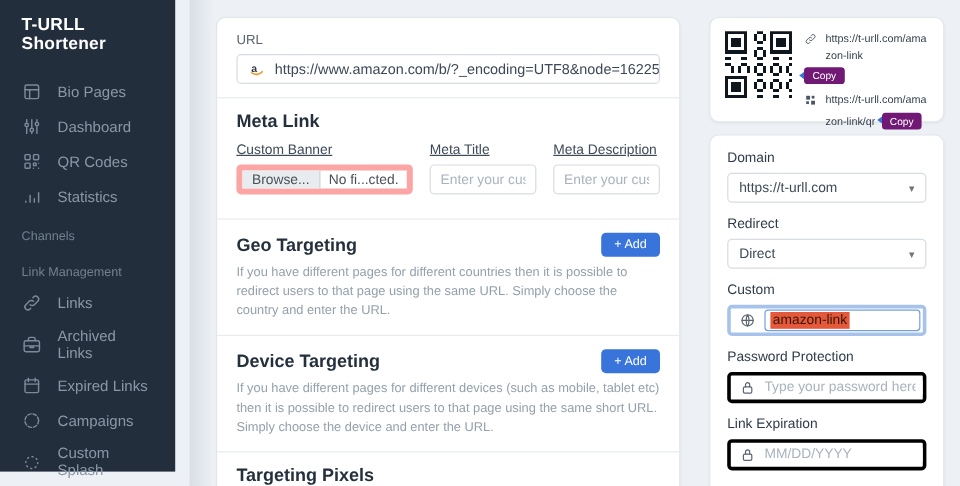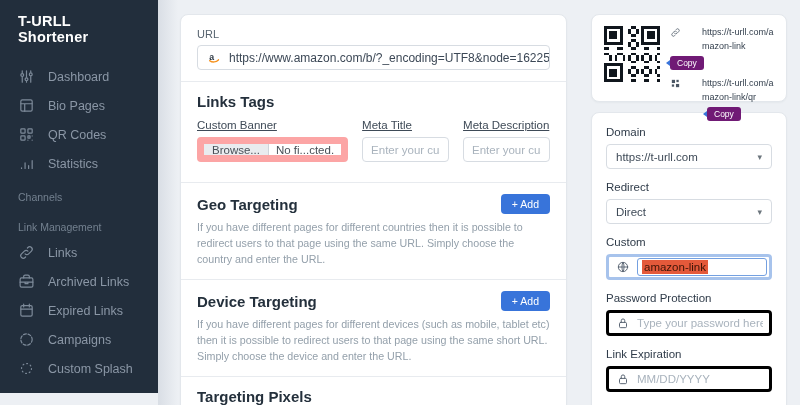--- a/index.html
+++ b/index.html
@@ -5,21 +5,21 @@
   * { margin:0; padding:0; box-sizing:border-box; }
   html,body { width:800px; height:405px; overflow:hidden; }
   body {
     font-family:"Liberation Sans", sans-serif;
     background:#edf0f4;
     position:relative;
     color:#3e4a57;
   }
   
   .sidebar {
-    position:absolute; left:0; top:0; bottom:12px; width:158px;
+    position:absolute; left:0; top:0; bottom:12px; width:146px;
     background:#222e3c; padding-top:13px; z-index:2;
   }
   .sidebar-title { color:#fff; font-size:14.5px; font-weight:bold; padding:0 18px; letter-spacing:.2px; }
   .nav { margin-top:17px; }
   .nav-item {
     display:flex; align-items:center; gap:13px;
     padding:6px 18px; color:#8b97a6; font-size:12.5px; cursor:pointer;
     text-decoration:none;
   }
   .nav-item .ic { width:17px; height:17px; flex:0 0 17px; color:#7d8a99; }
@@ -47,21 +47,21 @@
   .head-row { display:flex; align-items:center; justify-content:space-between; }
   .url-input {
     margin-top:5px; height:25px; border:1px solid #d7dce2; border-radius:4px;
     display:flex; align-items:center; gap:8px; padding:0 9px; overflow:hidden; white-space:nowrap;
   }
   .url-input .ic { width:14px; height:14px; flex:0 0 14px; }
   .url-text { font-size:12px; color:#3c4856; }
   .meta-grid { display:grid; grid-template-columns:1fr 1fr 1fr; gap:14px; margin-top:9px; }
   .meta-grid .field-label { font-size:11.5px; color:#3e4a57; margin-bottom:6px;text-decoration:underline; }
   .file-input {
-    display:flex; align-items:stretch; height:25px; border:7px solid #fca5a5;
+    display:flex; align-items:stretch; height:25px; border:5px solid #fca5a5;
     border-radius:4px; overflow:hidden; font-size:11.5px;
   }
   .browse-btn {
     background:#e9ecef; border-right:1px solid #ced4da; padding:0 8px;
     display:flex; align-items:center; color:#495057; cursor:pointer; white-space:nowrap;
   }
   .file-text { display:flex; align-items:center; padding:0 7px; color:#495057; white-space:nowrap; overflow:hidden; }
   .text-input {
     width:100%; height:25px; border:1px solid #d7dce2; border-radius:4px;
     padding:0 8px; font-size:11.5px; font-family:inherit; color:#3c4856; outline:none;
@@ -73,21 +73,21 @@
   }
   .sec-para { font-size:10.7px; color:#94a0ab; line-height:1.5; margin-top:5px; }
   .pixels-prepend .ic, .prepend .ic { width:14px; height:14px; }
   .pixels-prepend svg, .prepend svg { width:100%; height:100%; display:block; } .mt12 { margin-top:12px; } .mt20 { margin-top:20px; }
   
   .qr-card { padding:11px 12px; display:flex; gap:10px; min-height:88px; }
   .qr-box { width:56px; height:56px; flex:0 0 56px; }
   .qr-box svg { width:56px; height:56px; display:block; }
   .share-links { flex:1; font-size:9px; color:#333f4d; }
   .share-row { margin-bottom:7px; }
-  .share-line { display:flex; align-items:flex-start; gap:21px; }
+  .share-line { display:flex; align-items:flex-start; gap:7px; }
   .share-line .ic { width:11px; height:11px; flex:0 0 11px; margin-top:1px; color:#4a5663; }
   .share-line .ic svg { width:100%; height:100%; display:block; }
   .share-url { word-break:break-all; line-height:1.5; }
   .copy-btn {
     background:#701a75; color:#fff; border:none; border-radius:3px;
     font-size:8.5px; padding:2px 7px; margin-top:3px; cursor:pointer;
     position:relative; margin-left:5px; font-family:inherit; display:inline-block;
   }
   .copy-btn::before {
     content:""; position:absolute; left:-4px; top:50%; margin-top:-3.5px;
@@ -121,36 +121,36 @@
 </style>
 </head>
 <body>
 
 <aside class="sidebar">
   <div class="sidebar-title">T-URLL Shortener</div>
   <nav class="nav" id="sidebar-nav">
       <a class="nav-item">
         <span class="ic">
           <svg viewBox="0 0 24 24" fill="none" stroke="currentColor" stroke-width="1.7" stroke-linecap="round" stroke-linejoin="round">
+            <rect x="4" y="4" width="16" height="16" rx="2"></rect>
+            <path d="M4 9.5h16M9.5 9.5V20"></path>
+          </svg>
+        </span>
+        <span>Bio Pages</span>
+      </a>
+      <a class="nav-item">
+        <span class="ic">
+          <svg viewBox="0 0 24 24" fill="none" stroke="currentColor" stroke-width="1.7" stroke-linecap="round" stroke-linejoin="round">
             <path d="M6 4v3M6 13v7M12 4v9M12 19v1M18 4v2M18 12v8"></path>
             <circle cx="6" cy="10" r="2"></circle>
             <circle cx="12" cy="16" r="2"></circle>
             <circle cx="18" cy="9" r="2"></circle>
           </svg>
         </span>
         <span>Dashboard</span>
-      </a>
-      <a class="nav-item">
-        <span class="ic">
-          <svg viewBox="0 0 24 24" fill="none" stroke="currentColor" stroke-width="1.7" stroke-linecap="round" stroke-linejoin="round">
-            <rect x="4" y="4" width="16" height="16" rx="2"></rect>
-            <path d="M4 9.5h16M9.5 9.5V20"></path>
-          </svg>
-        </span>
-        <span>Bio Pages</span>
       </a>
       <a class="nav-item">
         <span class="ic">
           <svg viewBox="0 0 24 24" fill="none" stroke="currentColor" stroke-width="1.7" stroke-linecap="round" stroke-linejoin="round">
             <rect x="4" y="4" width="6" height="6" rx="1"></rect>
             <rect x="14" y="4" width="6" height="6" rx="1"></rect>
             <rect x="4" y="14" width="6" height="6" rx="1"></rect>
             <path d="M14 14h3v3h-3zM20 14v.01M14 20h.01M20 20v.01"></path>
           </svg>
         </span>
@@ -221,21 +221,21 @@
       <span class="ic"><svg viewBox="0 0 24 24">
             <text x="4" y="15" font-size="15" font-weight="bold" fill="#2b3642" font-family="Liberation Sans,sans-serif">a</text>
             <path d="M4.5 16.5c4.5 3.5 11.5 3 15-1" stroke="#f59321" stroke-width="2.2" fill="none" stroke-linecap="round"></path>
             <path d="M19 13.5l2.2 1.2-2.6 1.6z" fill="#f59321"></path>
           </svg></span>
       <span class="url-text">https://www.amazon.com/b/?_encoding=UTF8&amp;node=16225015011&amp;pf_rd_r=QAE</span>
     </div>
 
     <hr class="divider">
 
-    <div class="h-sec">Links Tags</div>
+    <div class="h-sec">Meta Link</div>
     <div class="meta-grid">
       <div>
         <label class="field-label">Custom Banner</label>
         <div class="file-input">
           <span class="browse-btn">Browse...</span>
           <span class="file-text">No fi...cted.</span>
         </div>
       </div>
       <div>
         <label class="field-label">Meta Title</label>

